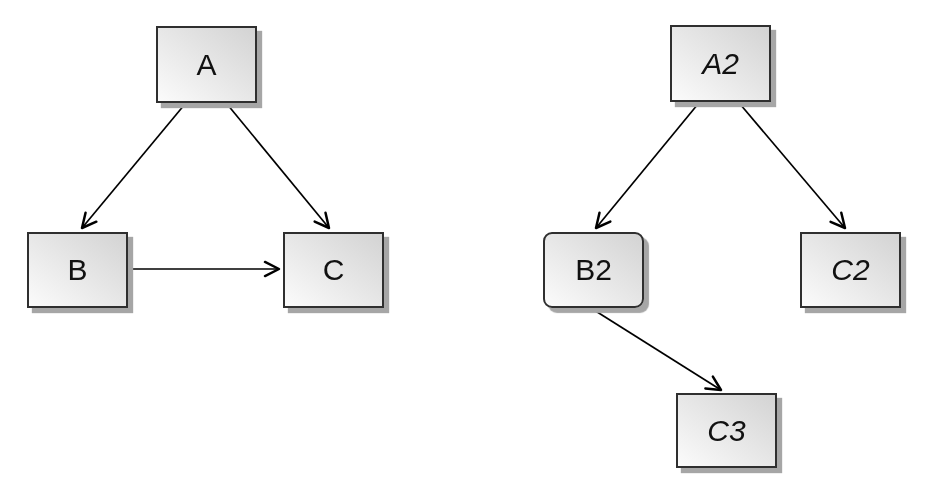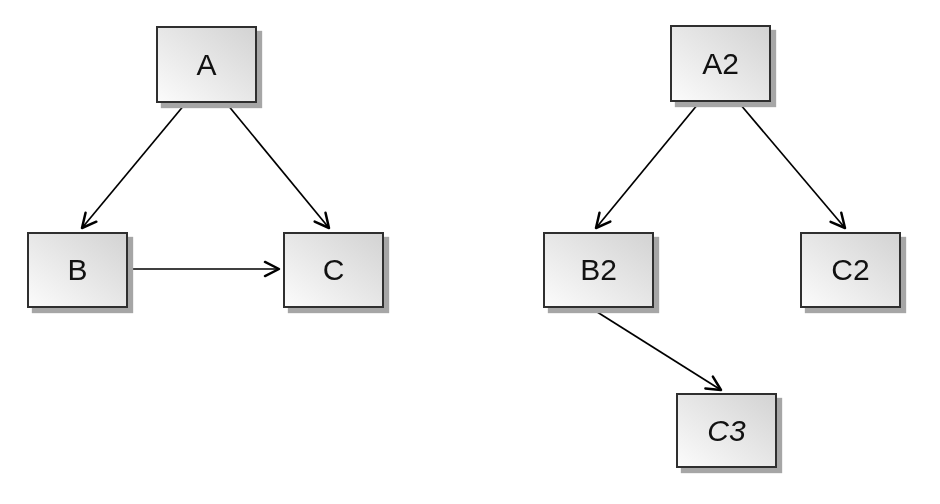--- a/index.html
+++ b/index.html
@@ -65,25 +65,25 @@
   </svg>
 <div class="node" style="left: 156px; top: 26px; width: 101px; height: 77px;">
       <span class="node-label">A</span>
     </div>
     <div class="node" style="left: 27px; top: 232px; width: 101px; height: 76px;">
       <span class="node-label">B</span>
     </div>
     <div class="node" style="left: 283px; top: 232px; width: 101px; height: 76px;">
       <span class="node-label">C</span>
     </div>
-    <div class="node" style="left: 670px; top: 25px; width: 101px; height: 77px;">
+    <div class="node" style="left: 670px; top: 25px; width: 101px; height: 77px; font-style: italic;">
       <span class="node-label">A2</span>
     </div>
-    <div class="node" style="left: 543px; top: 232px; width: 111px; height: 76px;">
+    <div class="node" style="left: 543px; top: 232px; width: 101px; height: 76px; border-radius: 9px;">
       <span class="node-label">B2</span>
     </div>
-    <div class="node" style="left: 800px; top: 232px; width: 101px; height: 76px;">
+    <div class="node" style="left: 800px; top: 232px; width: 101px; height: 76px; font-style: italic;">
       <span class="node-label">C2</span>
     </div>
     <div class="node" style="left: 676px; top: 393px; width: 101px; height: 75px; font-style: italic;">
       <span class="node-label">C3</span>
     </div>
   </div>
 
 </body></html>

